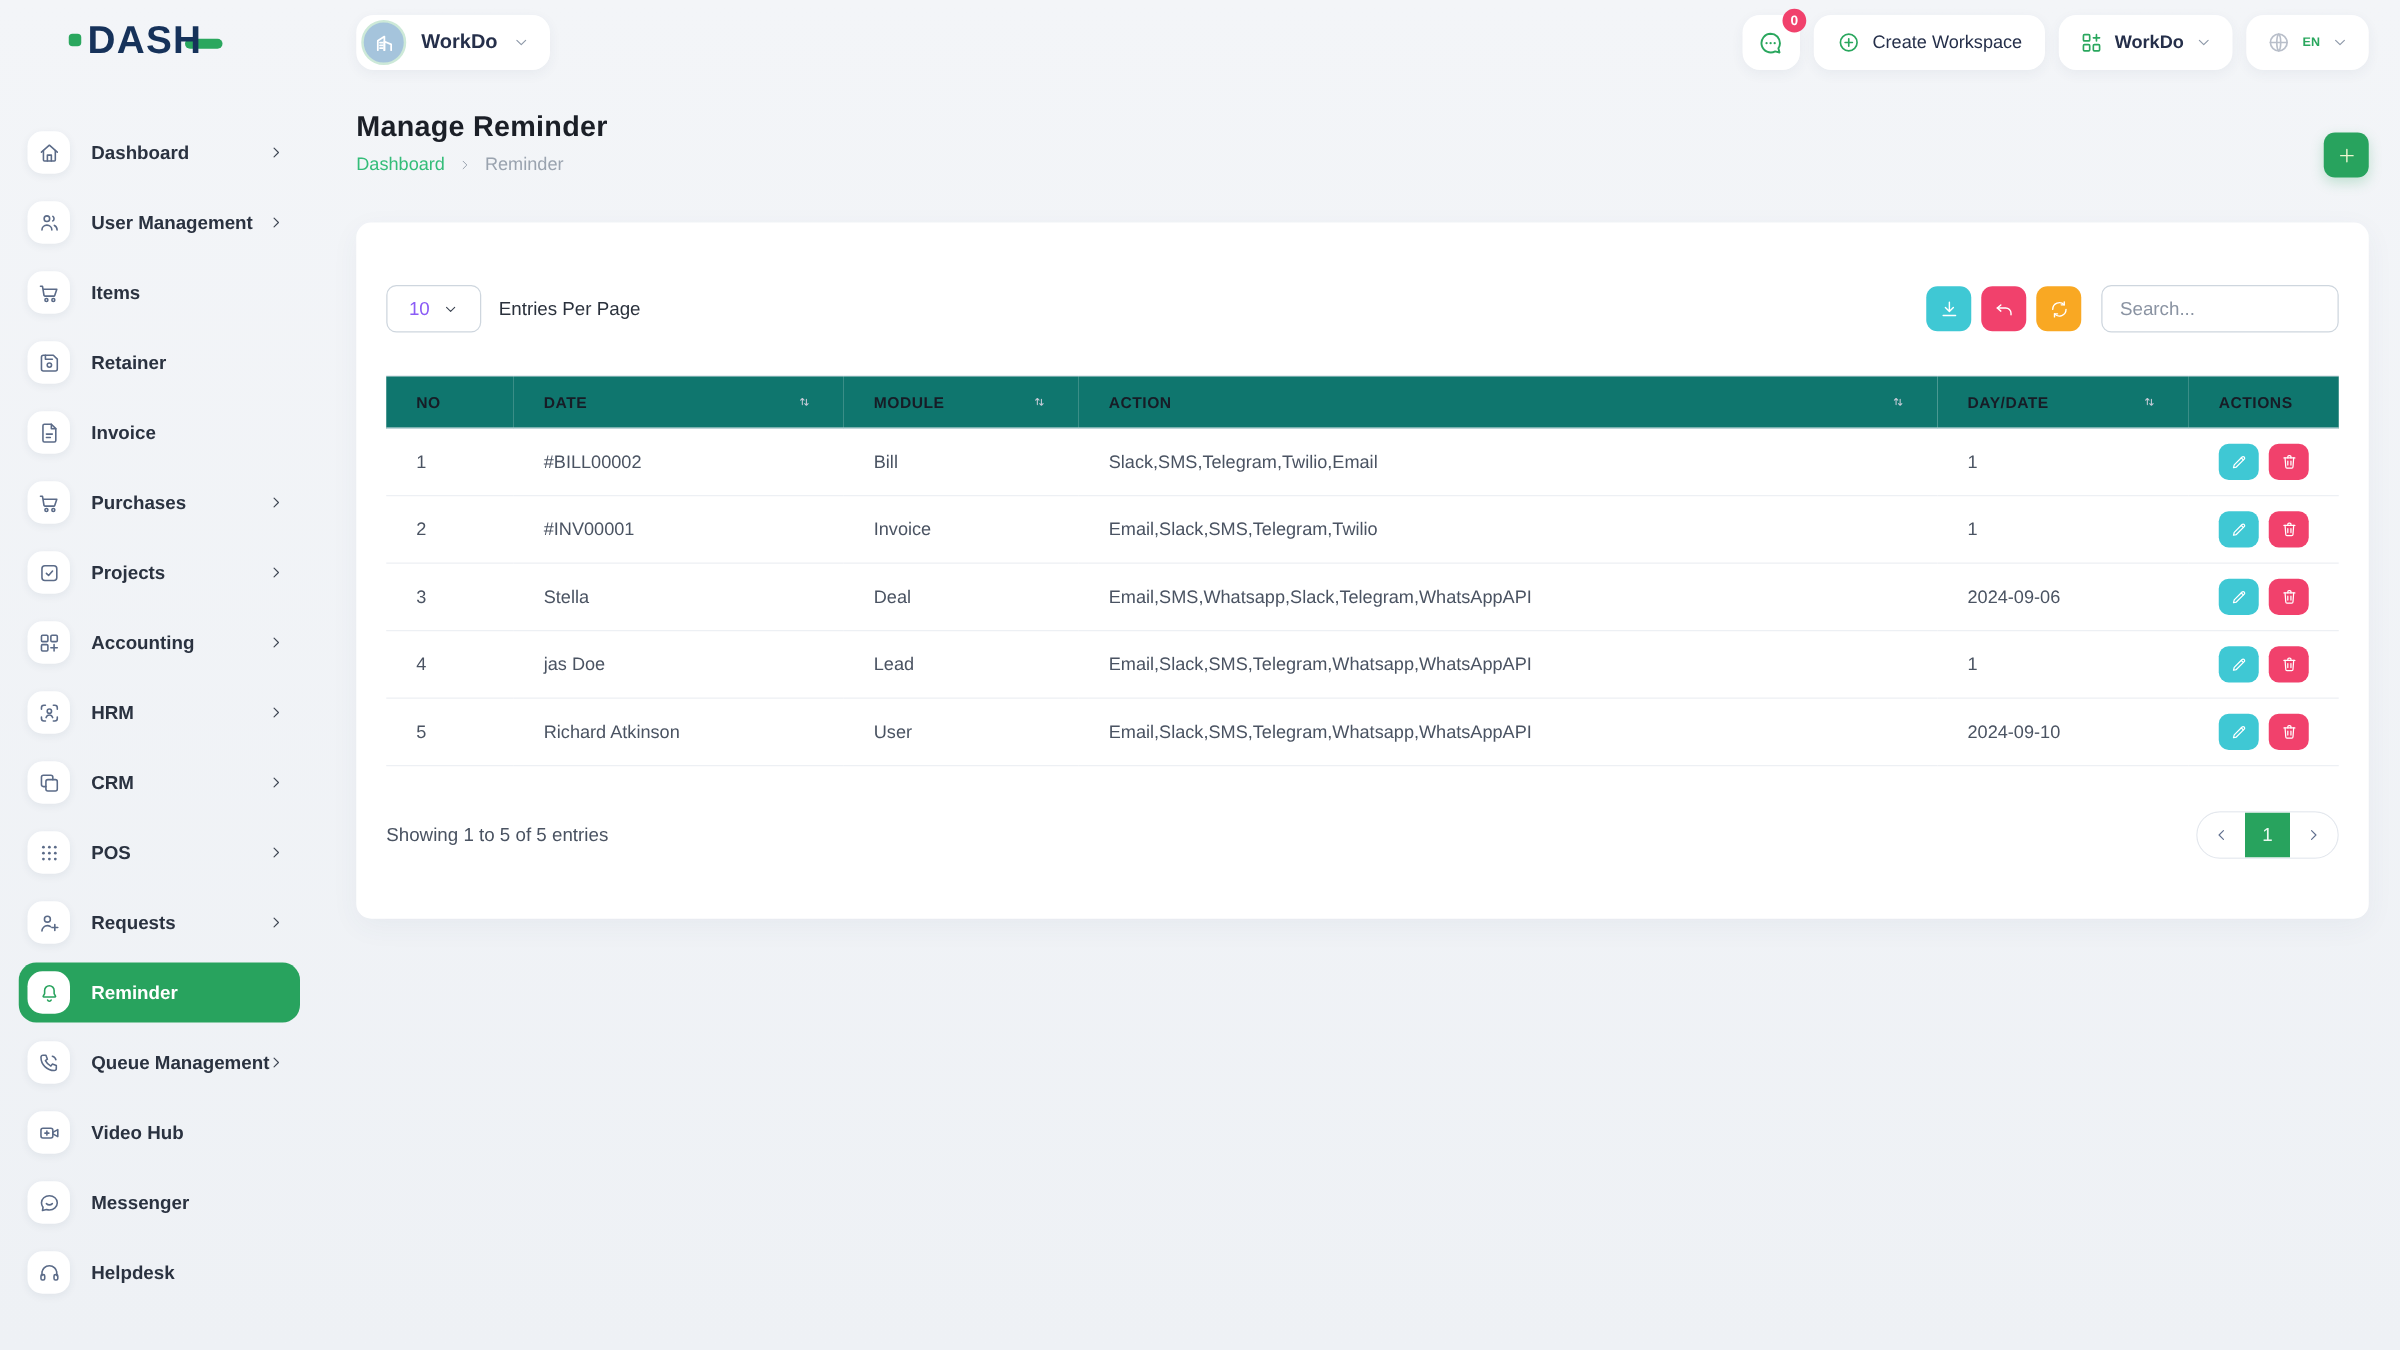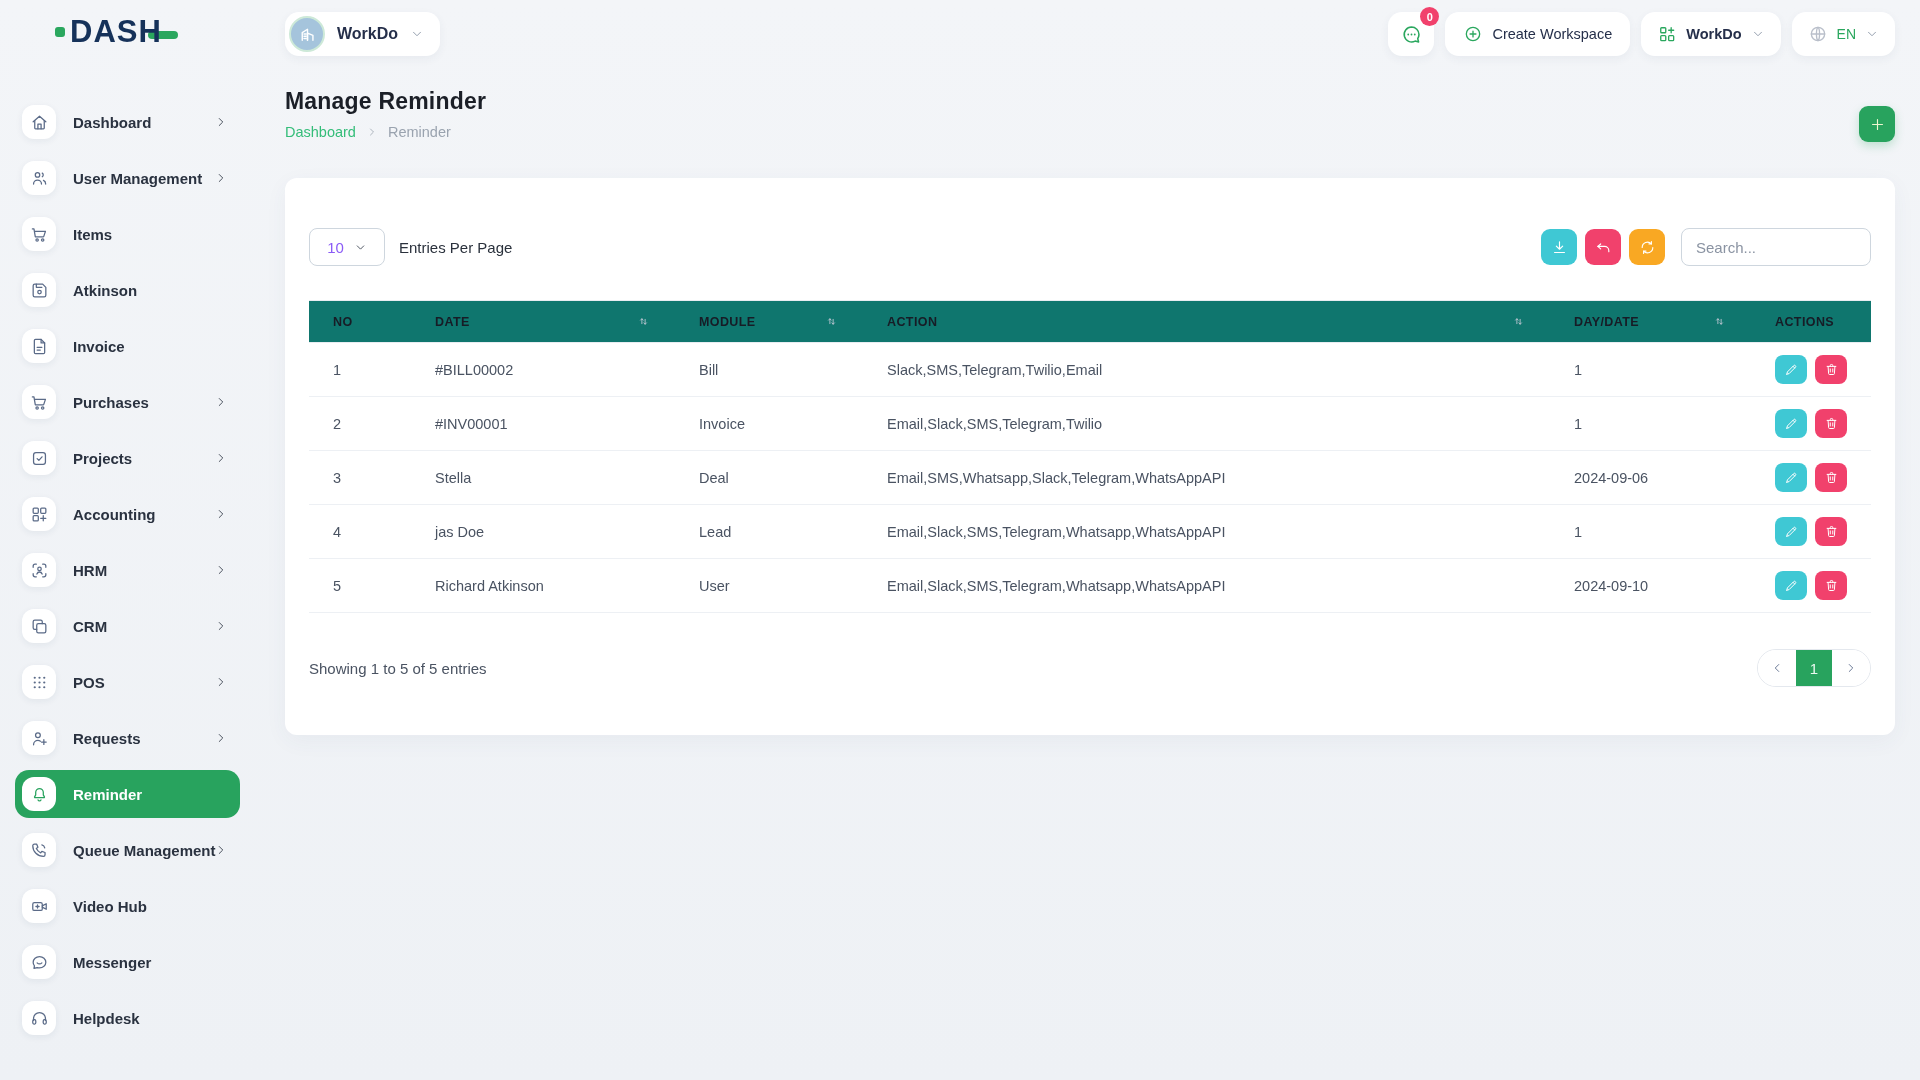--- a/index.html
+++ b/index.html
@@ -34,21 +34,21 @@
   .chat-pill { width:46px; justify-content:center; position:relative; }
   .chat-pill .bubble { width:23px; height:23px; color:#2aa75e; }
   .badge { position:absolute; top:-5px; right:-5px; min-width:19px; height:19px; border-radius:10px;
     background:#f1416c; color:#fff; font-size:11px; font-weight:700; display:flex; align-items:center; justify-content:center; }
   .create-pill { padding:0 18px; gap:9px; font-size:14.5px; font-weight:400; color:#252f4a; }
   .create-pill .plus-circ { width:20px; height:20px; color:#2aa75e; }
   .apps-pill { padding:0 16px; gap:9px; font-size:14.5px; font-weight:600; color:#252f4a; }
   .apps-pill .grid-ic { width:20px; height:20px; color:#2aa75e; }
   .lang-pill { padding:0 16px; gap:9px; }
   .lang-pill .globe { width:20px; height:20px; color:#b9bfca; }
-  .lang-pill .lang-txt { font-size:14px; font-weight:400; color:#2aa75e; }
+  .lang-pill .lang-txt { font-size:10px; font-weight:700; color:#2aa75e; }
 
   
   .sidebar { position:absolute; left:0; top:94px; width:240px; }
   .side-item { position:relative; width:225px; margin-left:15px; height:56px; padding-left:7px;
     display:flex; align-items:center; border-radius:14px; cursor:pointer; }
   .icon-box { width:34px; height:34px; background:#fff; border-radius:12px; color:#5b6b88;
     box-shadow:0 2px 7px rgba(35,56,91,.07); display:flex; align-items:center; justify-content:center; flex:0 0 34px; }
   .icon-box span { width:19px; height:19px; }
   .side-label { margin-left:17px; font-size:15px; font-weight:600; color:#2a3240; white-space:nowrap; }
   .side-chevron { position:absolute; right:12px; width:14px; height:14px; color:#3f4754; }
@@ -247,21 +247,21 @@
   <div class="side-item">
     <span class="icon-box">
         <span data-icon="floppy">
           <svg viewBox="0 0 24 24" fill="none" stroke="currentColor" stroke-width="1.6" stroke-linecap="round" stroke-linejoin="round">
             <path d="M6 4h10l4 4v10a2 2 0 0 1-2 2H6a2 2 0 0 1-2-2V6a2 2 0 0 1 2-2z"></path>
             <circle cx="12" cy="14" r="2.2"></circle>
             <path d="M8 4v4h7"></path>
           </svg>
         </span>
       </span>
-    <span class="side-label">Atkinson</span>
+    <span class="side-label">Retainer</span>
   </div>
   <div class="side-item">
     <span class="icon-box">
         <span data-icon="file">
           <svg viewBox="0 0 24 24" fill="none" stroke="currentColor" stroke-width="1.6" stroke-linecap="round" stroke-linejoin="round">
             <path d="M14 3H7a1.5 1.5 0 0 0-1.5 1.5v15A1.5 1.5 0 0 0 7 21h10a1.5 1.5 0 0 0 1.5-1.5V7.5L14 3z"></path>
             <path d="M14 3v4.5h4.5"></path>
             <path d="M9 13h6M9 16.5h4"></path>
           </svg>
         </span>

